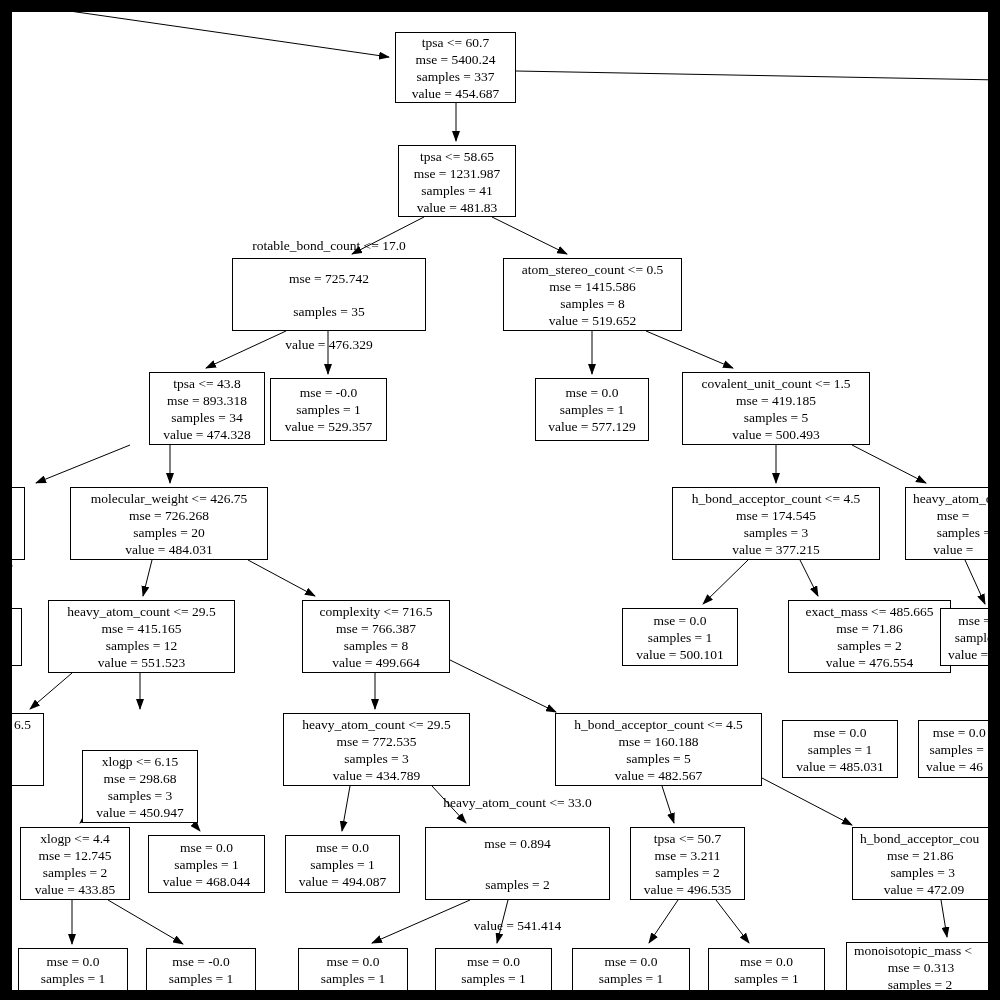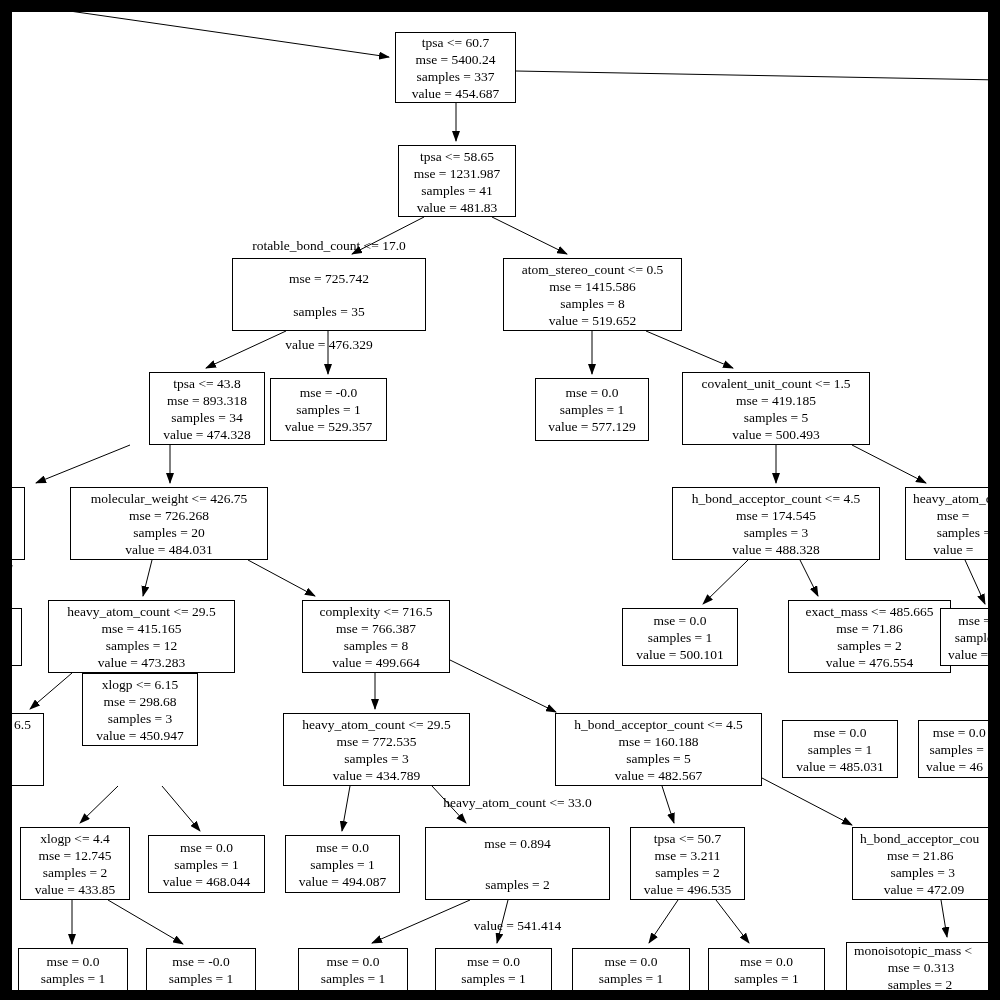--- a/index.html
+++ b/index.html
@@ -135,33 +135,33 @@
       <div class="node" style="left: 70px; top: 487px; width: 198px; height: 73px;">
         <span class="node-line">molecular_weight &lt;= 426.75</span>
         <span class="node-line">mse = 726.268</span>
         <span class="node-line">samples = 20</span>
         <span class="node-line">value = 484.031</span>
       </div>
       <div class="node" style="left: 672px; top: 487px; width: 208px; height: 73px;">
         <span class="node-line">h_bond_acceptor_count &lt;= 4.5</span>
         <span class="node-line">mse = 174.545</span>
         <span class="node-line">samples = 3</span>
-        <span class="node-line">value = 488.328</span>
+        <span class="node-line">value = 377.215</span>
       </div>
       <div class="node align-left" style="left: 905px; top: 487px; width: 200px; height: 73px;">
         <span class="node-line">heavy_atom_count &lt;=</span>
         <span class="node-line">       mse =</span>
         <span class="node-line">       samples =</span>
         <span class="node-line">      value =</span>
       </div>
       <div class="node" style="left: 48px; top: 600px; width: 187px; height: 73px;">
         <span class="node-line">heavy_atom_count &lt;= 29.5</span>
         <span class="node-line">mse = 415.165</span>
         <span class="node-line">samples = 12</span>
-        <span class="node-line">value = 473.283</span>
+        <span class="node-line">value = 551.523</span>
       </div>
       <div class="node align-right" style="left: -60px; top: 608px; width: 82px; height: 58px;">
         <span class="node-line" style="visibility: hidden;">&nbsp;</span>
         <span class="node-line" style="visibility: hidden;">&nbsp;</span>
         <span class="node-line">6</span>
       </div>
       <div class="node" style="left: 302px; top: 600px; width: 148px; height: 73px;">
         <span class="node-line">complexity &lt;= 716.5</span>
         <span class="node-line">mse = 766.387</span>
         <span class="node-line">samples = 8</span>
@@ -182,21 +182,21 @@
         <span class="node-line">   mse =</span>
         <span class="node-line">  samples =</span>
         <span class="node-line">value =</span>
       </div>
       <div class="node align-right" style="left: -80px; top: 713px; width: 124px; height: 73px;">
         <span class="node-line">= 6.5</span>
         <span class="node-line" style="visibility: hidden;">&nbsp;</span>
         <span class="node-line" style="visibility: hidden;">&nbsp;</span>
         <span class="node-line" style="visibility: hidden;">&nbsp;</span>
       </div>
-      <div class="node" style="left: 82px; top: 673px; width: 116px; height: 73px; font-family: Liberation Serif, serif;">
+      <div class="node" style="left: 82px; top: 750px; width: 116px; height: 73px; font-family: Liberation Serif, serif;">
         <span class="node-line">xlogp &lt;= 6.15</span>
         <span class="node-line">mse = 298.68</span>
         <span class="node-line">samples = 3</span>
         <span class="node-line">value = 450.947</span>
       </div>
       <div class="node" style="left: 283px; top: 713px; width: 187px; height: 73px;">
         <span class="node-line">heavy_atom_count &lt;= 29.5</span>
         <span class="node-line">mse = 772.535</span>
         <span class="node-line">samples = 3</span>
         <span class="node-line">value = 434.789</span>

